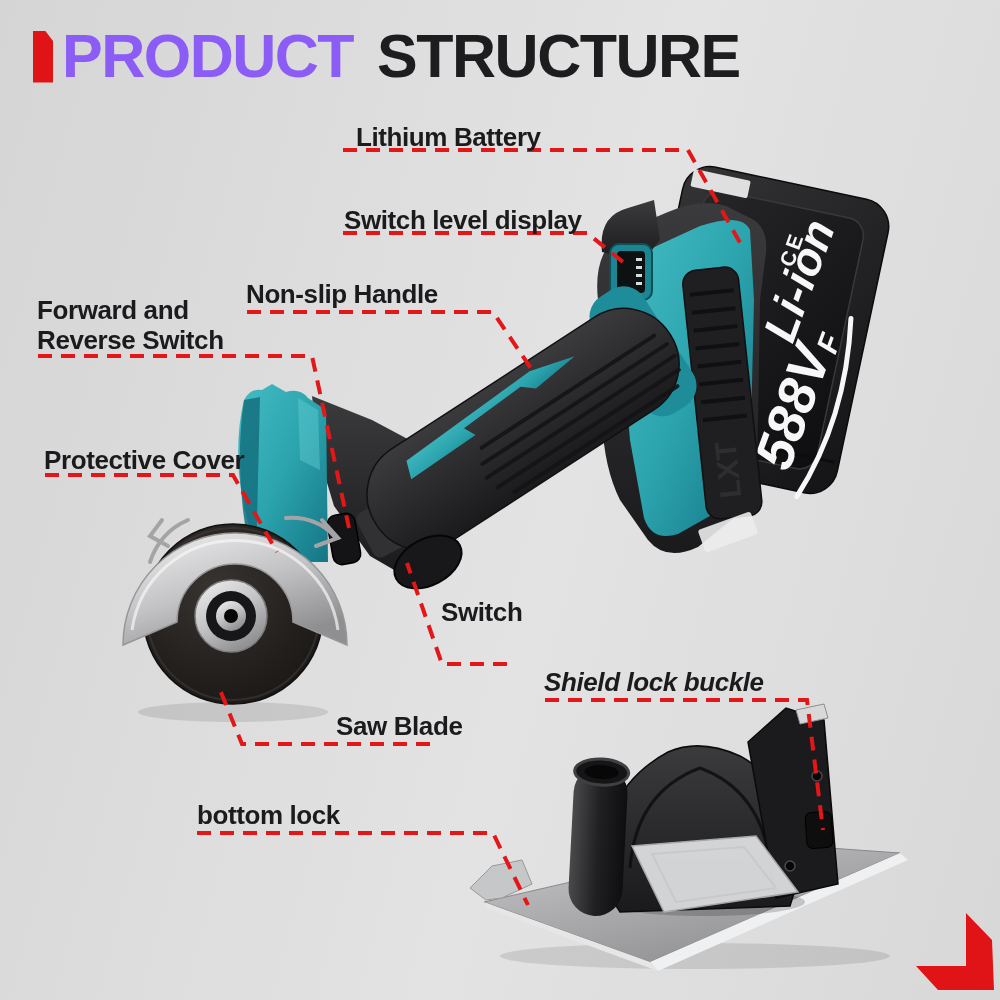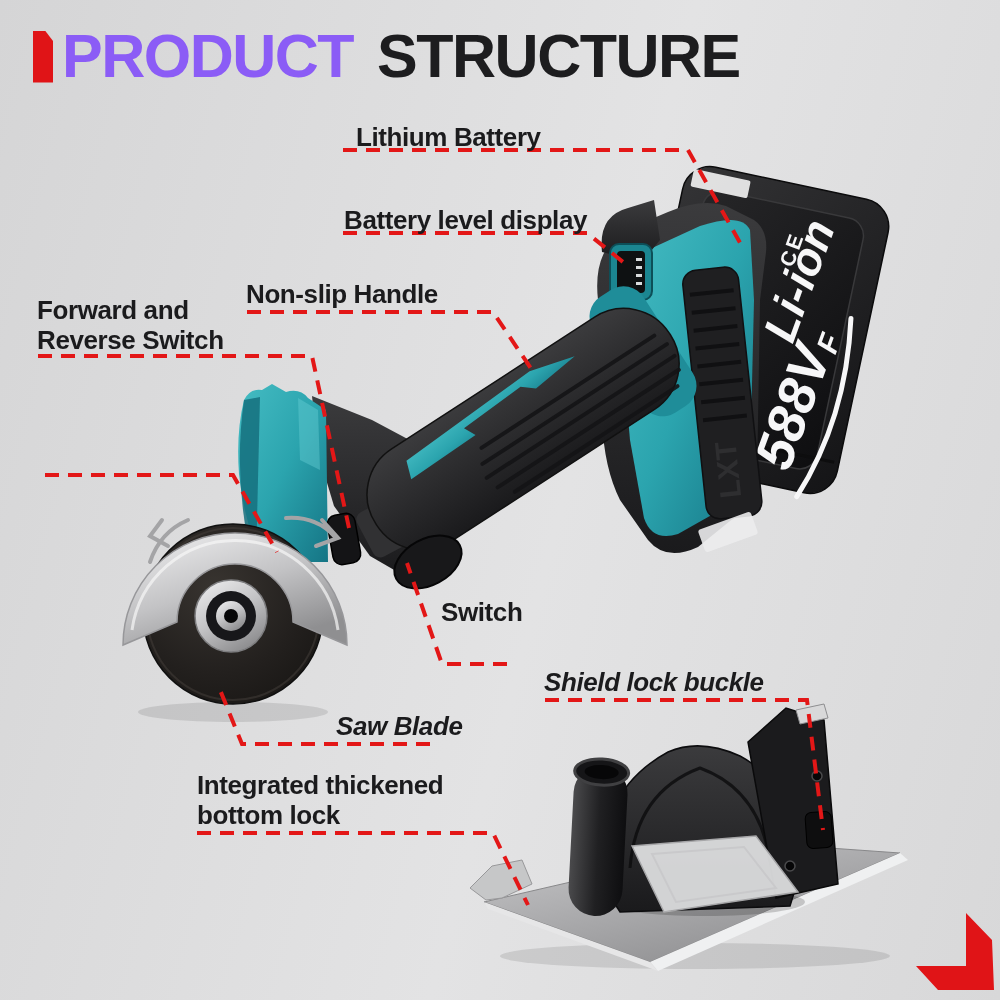--- a/index.html
+++ b/index.html
@@ -193,27 +193,28 @@
 
     <polygon points="966,913 992,940 994,990 938,990 916,966 966,966" fill="#e01417"></polygon>
   </svg>
 
   <div class="header">
     <div class="bar"></div>
     <h1><span class="w1">PRODUCT</span><span class="w2">STRUCTURE</span></h1>
   </div>
 
   <div class="label" style="left:344px;top:123px;margin-left:12px;">Lithium Battery</div>
-  <div class="label" style="left:344px;top:206px;">Battery level display</div>
+  <div class="label" style="left:344px;top:206px;">Switch level display</div>
   <div class="label" style="left:246px;top:280px;">Non-slip Handle</div>
   <div class="label" style="left:37px;top:296px;">
     <span>Forward and</span><br>
     <span>Reverse Switch</span>
   </div>
+  <div class="label" style="left:44px;top:446px;">Protective Cover</div>
   <div class="label" style="left:441px;top:598px;">Switch</div>
   <div class="label" style="left:544px;top:668px;font-style:italic;">Shield lock buckle</div>
-  <div class="label" style="left:336px;top:712px;font-style:italic;">Saw Blade</div>
+  <div class="label" style="left:336px;top:712px;">Saw Blade</div>
   <div class="label" style="left:197px;top:771px;">
-    <span>Integrated thickened</span><br>
+    <br>
     <span>bottom lock</span>
   </div>
 
 </div>
 
 </body></html>

